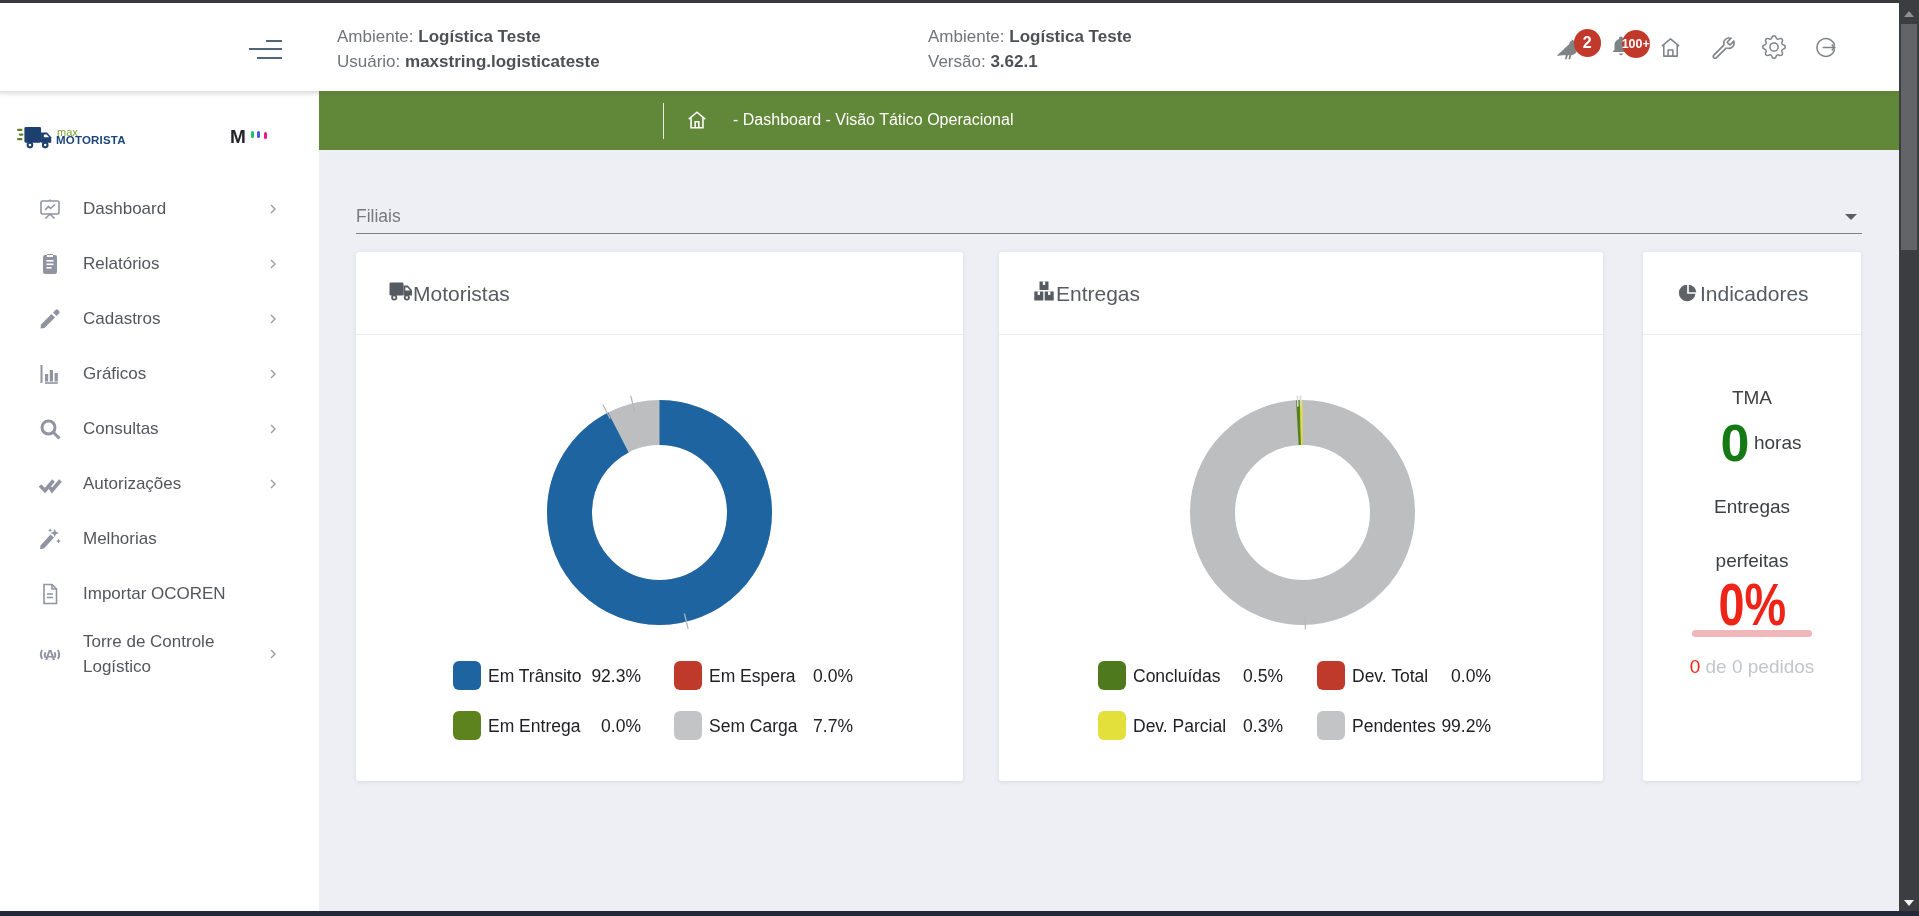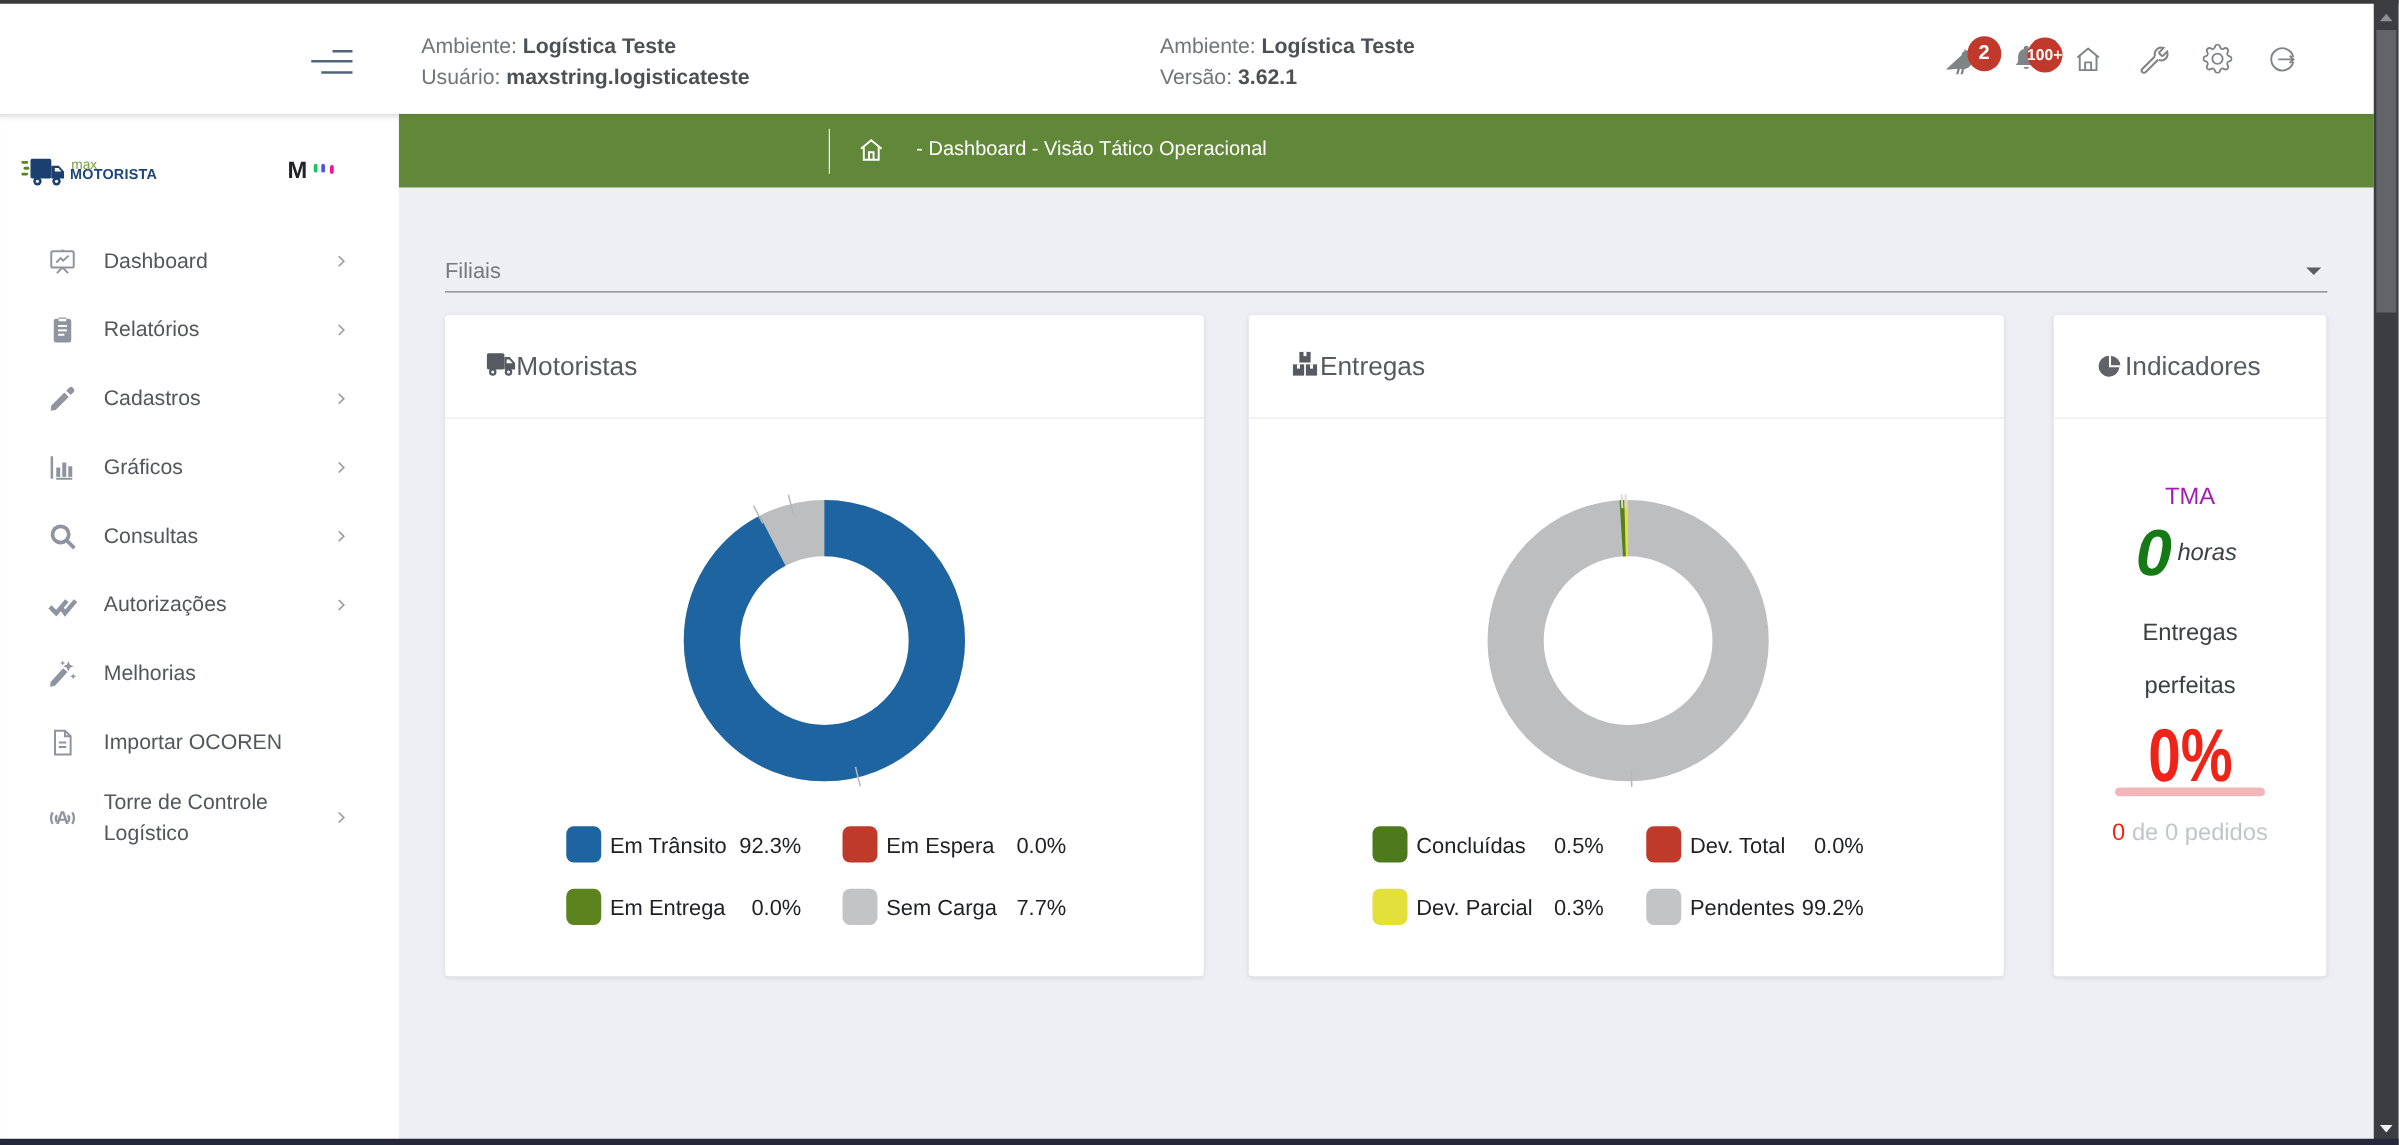--- a/index.html
+++ b/index.html
@@ -359,24 +359,24 @@
 
   <div id="card3" class="card">
     <div class="chead">
         <svg style="position:absolute;left:35px;top:31px;" width="20" height="20" viewBox="0 0 24 24" fill="#5f6368">
           <path d="M11 2 A10 10 0 1 0 21 13 L11 13 Z"></path>
           <path d="M13 2 L13 11 L22 11 A10 10 0 0 0 13 2 Z"></path>
         </svg>
         <div class="t" style="left:57px;">Indicadores</div>
       </div>
     <div id="ind_">
-      <div style="position:absolute; left:0; width:218px; top:135px; font-size:19px; color:#a21caf;">TMA</div>
-      <div style="position:absolute; left:4px; width:204px; top:161px;font-style:italic;"><span style="font-size:52px; font-weight:bold; color:#157a15; vertical-align:middle;">0</span> <span style="font-size:19px; vertical-align:middle;">horas</span></div>
+      <div style="position:absolute; left:0; width:218px; top:135px; font-size:19px; color:#404040;">TMA</div>
+      <div style="position:absolute; left:16px; width:204px; top:161px;"><span style="font-size:52px; font-weight:bold; color:#157a15; vertical-align:middle;">0</span> <span style="font-size:19px; vertical-align:middle;">horas</span></div>
       <div style="position:absolute; left:0; width:218px; top:244px; font-size:19px;">Entregas</div>
-      <div style="position:absolute; left:0; width:218px; top:286px; font-size:19px;">perfeitas</div>
+      <div style="position:absolute; left:0; width:218px; top:298px; font-size:19px;">perfeitas</div>
       <div style="position:absolute; left:0; width:218px; top:318px; font-size:60px; font-weight:bold; color:#ef2418;"><span style="display:inline-block; transform:scaleX(0.78);">0%</span></div>
       <div style="position:absolute; left:49px; top:378px; width:120px; height:7px; border-radius:4px; background:#f0b6ba;"></div>
       <div style="position:absolute; left:0; width:218px; top:404px; font-size:19px; color:#c2c5ca;"><span style="color:#ef2418;">0</span> de 0 pedidos</div>
     </div>
   </div>
 
 </div>
 
 <div id="sbar" class="abs">
     <div class="up"></div>

